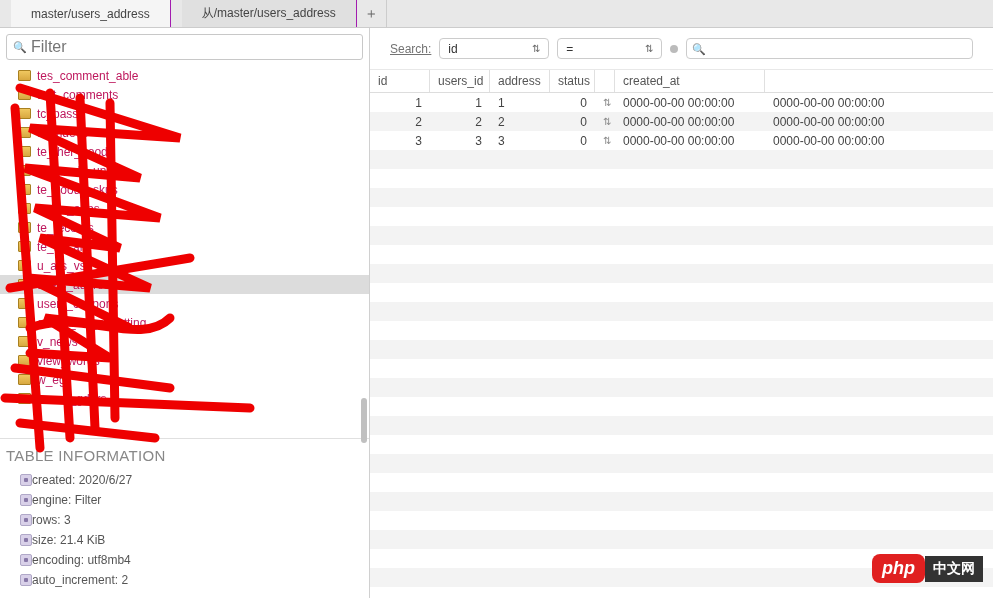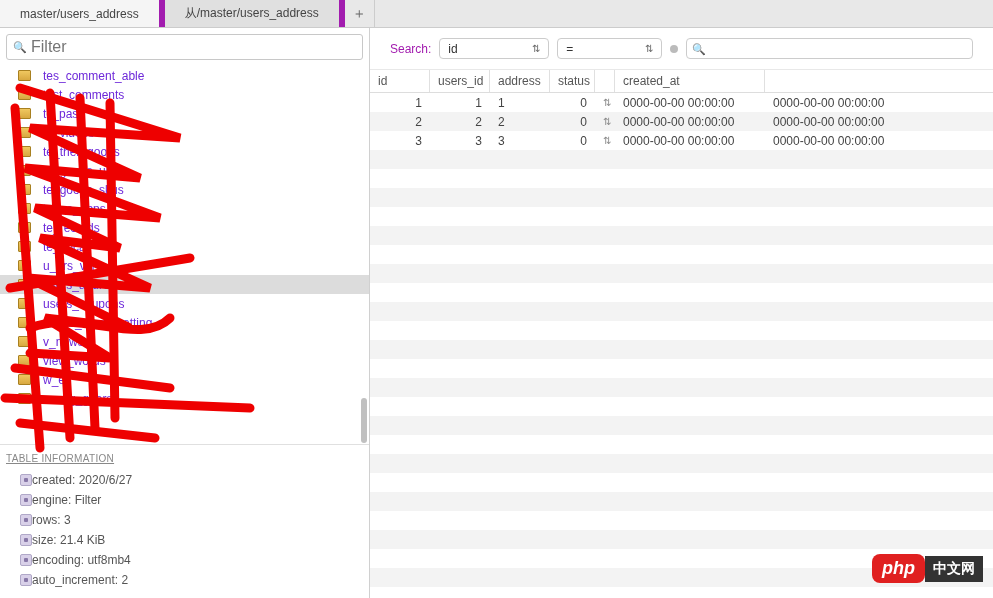--- a/index.html
+++ b/index.html
@@ -1,51 +1,51 @@
 <!DOCTYPE html>
 <html><head>
   <meta charset="utf-8">
   <style>
     * { margin: 0; padding: 0; box-sizing: border-box; font-family: -apple-system, BlinkMacSystemFont, "Segoe UI", Helvetica, Arial, sans-serif; }
     body { width: 993px; height: 598px; background: #ffffff; font-size: 12px; color: #333; overflow: hidden; }
     
     
     .tabs-bar { display: flex; height: 28px; background: #e8e8e8; border-bottom: 1px solid #ccc; }
-    .tab { padding: 6px 20px; border-right: 6px solid #a21caf; background: #e0e0e0; color: #444; position: relative; cursor: pointer; display: flex; align-items: center; min-width: 150px; }
+    .tab { padding: 6px 20px; border-right: 1px solid #a21caf; background: #e0e0e0; color: #444; position: relative; cursor: pointer; display: flex; align-items: center; min-width: 150px; margin-left: 11px; }
     .tab.active { background: #f5f5f5; }
     .tab-add { width: 30px; display: flex; align-items: center; justify-content: center; font-size: 14px; color: #666; cursor: pointer; border-right: 1px solid #ccc; }
     
     
     .main { display: flex; height: calc(100% - 28px); }
     
     
     .sidebar { width: 370px; border-right: 1px solid #d0d0d0; display: flex; flex-direction: column; background: #fff; position: relative; }
     .filter-box { padding: 6px; }
     .filter-input { width: 100%; padding: 3px 8px 3px 24px; border: 1px solid #c8c8c8; border-radius: 3px; font-size: 16px; background: #fff; }
     .filter-wrapper { position: relative; }
     .filter-wrapper .search-ico { position: absolute; left: 7px; top: 50%; transform: translateY(-50%); color: #999; font-size: 11px; }
     
     .table-list { flex: 1; overflow-y: auto; position: relative; }
-    .table-item { display: flex; align-items: center; padding: 2px 10px 2px 18px; gap: 12px; color: #6d28d9; cursor: pointer; height: 19px; text-align: right; }
+    .table-item { display: flex; align-items: center; padding: 2px 10px 2px 18px; gap: 6px; color: #be185d; cursor: pointer; height: 19px; text-align: right; }
     .table-item.selected { background: #dcdcdc; }
     .table-icon { width: 13px; height: 11px; background: linear-gradient(#f0c860, #d8a840); border: 1px solid #a88020; border-radius: 1px; flex-shrink: 0; }
     
     .scribble { position: absolute; top: 50px; left: 0; width: 260px; height: 380px; pointer-events: none; z-index: 10; }
     
     .table-info-section { border-top: 1px solid #e0e0e0; padding: 8px 4px 8px 4px; }
-    .table-info-header { color: #888; font-size: 10px; letter-spacing: 0.3px; padding: 0 0 6px 2px; text-decoration: underline; }
+    .table-info-header { color: #888; font-size: 15px; letter-spacing: 0.3px; padding: 0 0 6px 2px; }
     .info-row { display: flex; align-items: center; padding: 3px 2px 3px 16px; color: #555; }
     .info-bullet { width: 12px; height: 12px; background: #d8d0e8; border: 1px solid #b0a8c8; border-radius: 2px; display: flex; align-items: center; justify-content: center; flex-shrink: 0; }
     .info-bullet::after { content: ""; width: 4px; height: 4px; background: #8878a8; border-radius: 1px; }
     
     
     .right-panel { flex: 1; display: flex; flex-direction: column; background: #fff; }
     
     .search-bar { display: flex; align-items: center; padding: 10px 20px; gap: 8px; border-bottom: 1px solid #e8e8e8; }
-    .search-label { color: #a21caf; }
+    .search-label { color: #737373; text-decoration: underline; }
     .search-select { padding: 2px 8px; border: 1px solid #ccc; border-radius: 4px; background: #fff; font-size: 12px; height: 21px; display: flex; align-items: center; justify-content: space-between; gap: 30px; }
     .search-select.col { width: 110px; }
     .search-select.op { width: 105px; }
     .search-select .chev { color: #666; font-size: 10px; }
     .dot { width: 8px; height: 8px; background: #bbb; border-radius: 50%; }
     .search-text-wrap { position: relative; flex: 1; }
     .search-text-input { width: 100%; padding: 2px 8px 2px 22px; border: 1px solid #ccc; border-radius: 4px; font-size: 12px; height: 21px; }
     .search-text-wrap .search-ico { position: absolute; left: 6px; top: 50%; transform: translateY(-50%); color: #999; font-size: 11px; }
     
     .data-table { flex: 1; overflow: auto; }

